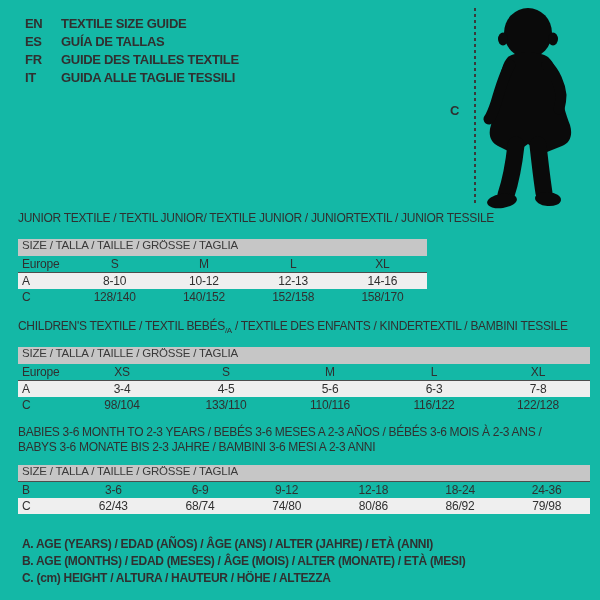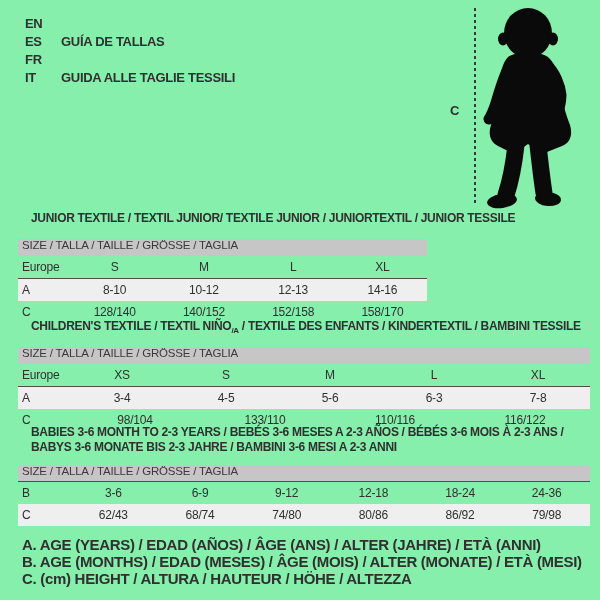--- a/index.html
+++ b/index.html
@@ -1,65 +1,67 @@
 <!DOCTYPE html>
 <html><head>
 <meta charset="utf-8">
 <style>
   html,body{margin:0;padding:0;background:#fff;}
   .page{
-    position:relative;width:600px;height:600px;background:#86efac;
+    position:relative;width:600px;height:600px;background:#14b8a6;
     font-family:"Liberation Sans",sans-serif;color:#303030;overflow:hidden;
   }
   
   .langs{position:absolute;left:25px;top:15px;font-weight:bold;font-size:13px;line-height:18px;letter-spacing:-0.3px;}
   .lang-row{display:flex;}
   .lang-code{width:36px;}
   
   .baby-svg{position:absolute;left:478px;top:5px;width:100px;height:205px;}
   .cline{position:absolute;left:474px;top:8px;width:2px;height:198px;
     background:repeating-linear-gradient(to bottom,#3a3a3a 0 3px,transparent 3px 6px);}
   .clabel{position:absolute;left:450px;top:103px;font-size:13px;font-weight:bold;}
   
-  .tbl-title{position:absolute;left:18px;font-weight:bold;font-size:12px;letter-spacing:-0.3px;white-space:nowrap;margin-left:13px;}
+  .tbl-title{position:absolute;left:18px;font-weight:normal;font-size:12px;letter-spacing:-0.3px;white-space:nowrap;}
   .tt1{top:211px;}
   .tt2{top:319px;}
   .tt3{top:425px;line-height:15px;white-space:normal;width:560px;}
   .subsz{font-size:8px;vertical-align:sub;}
   
   .tbl{position:absolute;left:18px;font-size:12px;letter-spacing:-0.2px;}
   .t1{top:239px;width:409px;}
   .t2{top:347px;width:572px;}
   .t3{top:465px;width:572px;}
   .size-bar{height:17px;background:#c6c6c6;display:flex;
     padding-left:4px;font-size:11.5px;color:#3a3a3a;box-sizing:border-box;}
-  .row{display:flex;height:22px;align-items:center;box-sizing:border-box;}
+  .row{display:flex;height:16px;align-items:center;box-sizing:border-box;}
   .c0{width:52px;padding-left:4px;box-sizing:border-box;}
   .cc{flex:1;text-align:center;}
   .divider{border-bottom:1px solid #4d4d4d;}
   .stripe{background:#efefef;}
   .t3 .size-bar{border-bottom:1px solid #4d4d4d;}
   
-  .foot{position:absolute;left:22px;top:536px;font-weight:bold;font-size:15px;line-height:17px;letter-spacing:-0.3px;}
+  .foot{position:absolute;left:22px;top:536px;font-weight:bold;font-size:12px;line-height:17px;letter-spacing:-0.3px;}
 </style>
 </head>
 <body>
 
 <div class="page">
 
   <div class="langs">
     <div class="lang-row">
       <span class="lang-code">EN</span>
+      <span>TEXTILE SIZE GUIDE</span>
     </div>
     <div class="lang-row">
       <span class="lang-code">ES</span>
       <span>GUÍA DE TALLAS</span>
     </div>
     <div class="lang-row">
       <span class="lang-code">FR</span>
+      <span>GUIDE DES TAILLES TEXTILE</span>
     </div>
     <div class="lang-row">
       <span class="lang-code">IT</span>
       <span>GUIDA ALLE TAGLIE TESSILI</span>
     </div>
   </div>
 
   <div class="cline"></div>
   <div class="clabel">C</div>
 
@@ -104,21 +106,21 @@
     <div class="row">
       <span class="c0">C</span>
       <span class="cc">128/140</span>
       <span class="cc">140/152</span>
       <span class="cc">152/158</span>
       <span class="cc">158/170</span>
     </div>
   </div>
 
   <div class="tbl-title tt2">
-    <span>CHILDREN'S TEXTILE / TEXTIL NIÑO</span><span class="subsz">/A</span><span> / TEXTILE DES ENFANTS / KINDERTEXTIL / BAMBINI TESSILE</span>
+    <span>CHILDREN'S TEXTILE / TEXTIL BEBÉS</span><span class="subsz">/A</span><span> / TEXTILE DES ENFANTS / KINDERTEXTIL / BAMBINI TESSILE</span>
   </div>
   <div class="tbl t2">
     <div class="size-bar">
       <span>SIZE / TALLA / TAILLE / GRÖSSE / TAGLIA</span>
     </div>
     <div class="row">
       <span class="c0">Europe</span>
       <span class="cc">XS</span>
       <span class="cc">S</span>
       <span class="cc">M</span>
@@ -133,20 +135,21 @@
       <span class="cc">5-6</span>
       <span class="cc">6-3</span>
       <span class="cc">7-8</span>
     </div>
     <div class="row">
       <span class="c0">C</span>
       <span class="cc">98/104</span>
       <span class="cc">133/110</span>
       <span class="cc">110/116</span>
       <span class="cc">116/122</span>
+      <span class="cc">122/128</span>
     </div>
   </div>
 
   <div class="tbl-title tt3">
     <div>BABIES 3-6 MONTH TO 2-3 YEARS / BEBÉS 3-6 MESES A 2-3 AÑOS / BÉBÉS 3-6 MOIS À 2-3 ANS /</div>
     <div>BABYS 3-6 MONATE BIS 2-3 JAHRE / BAMBINI 3-6 MESI A 2-3 ANNI</div>
   </div>
   <div class="tbl t3">
     <div class="size-bar">
       <span>SIZE / TALLA / TAILLE / GRÖSSE / TAGLIA</span>

